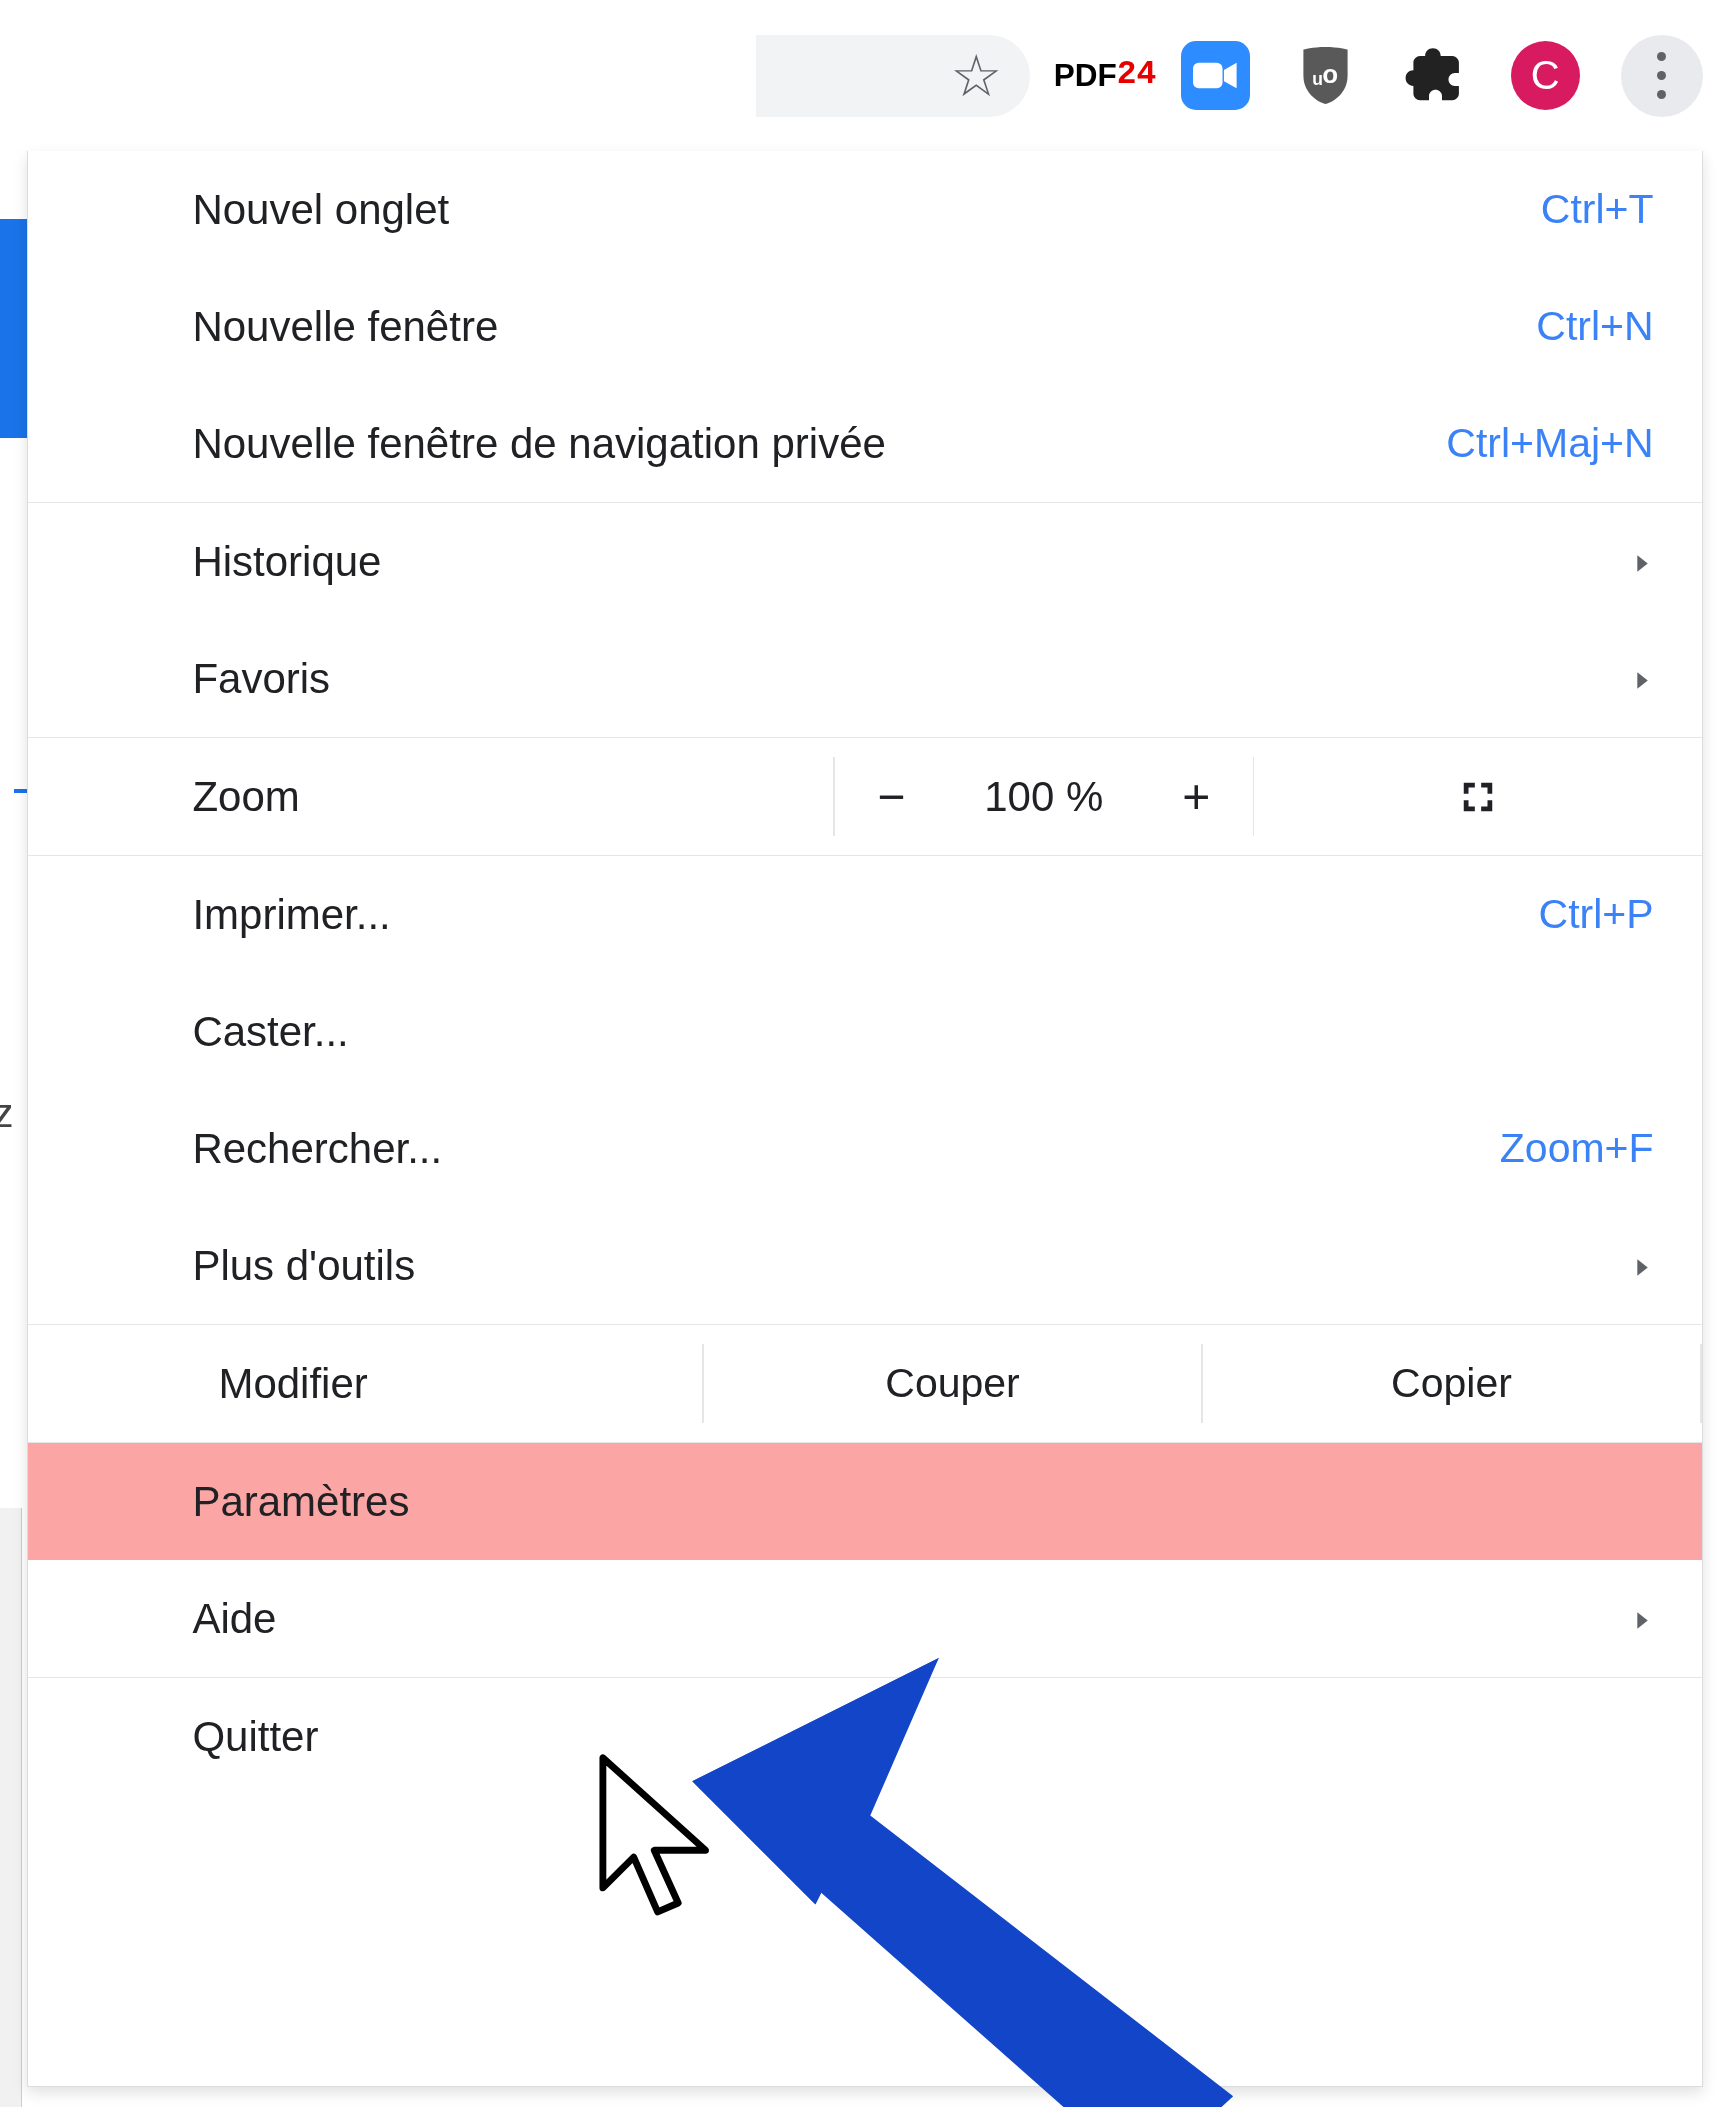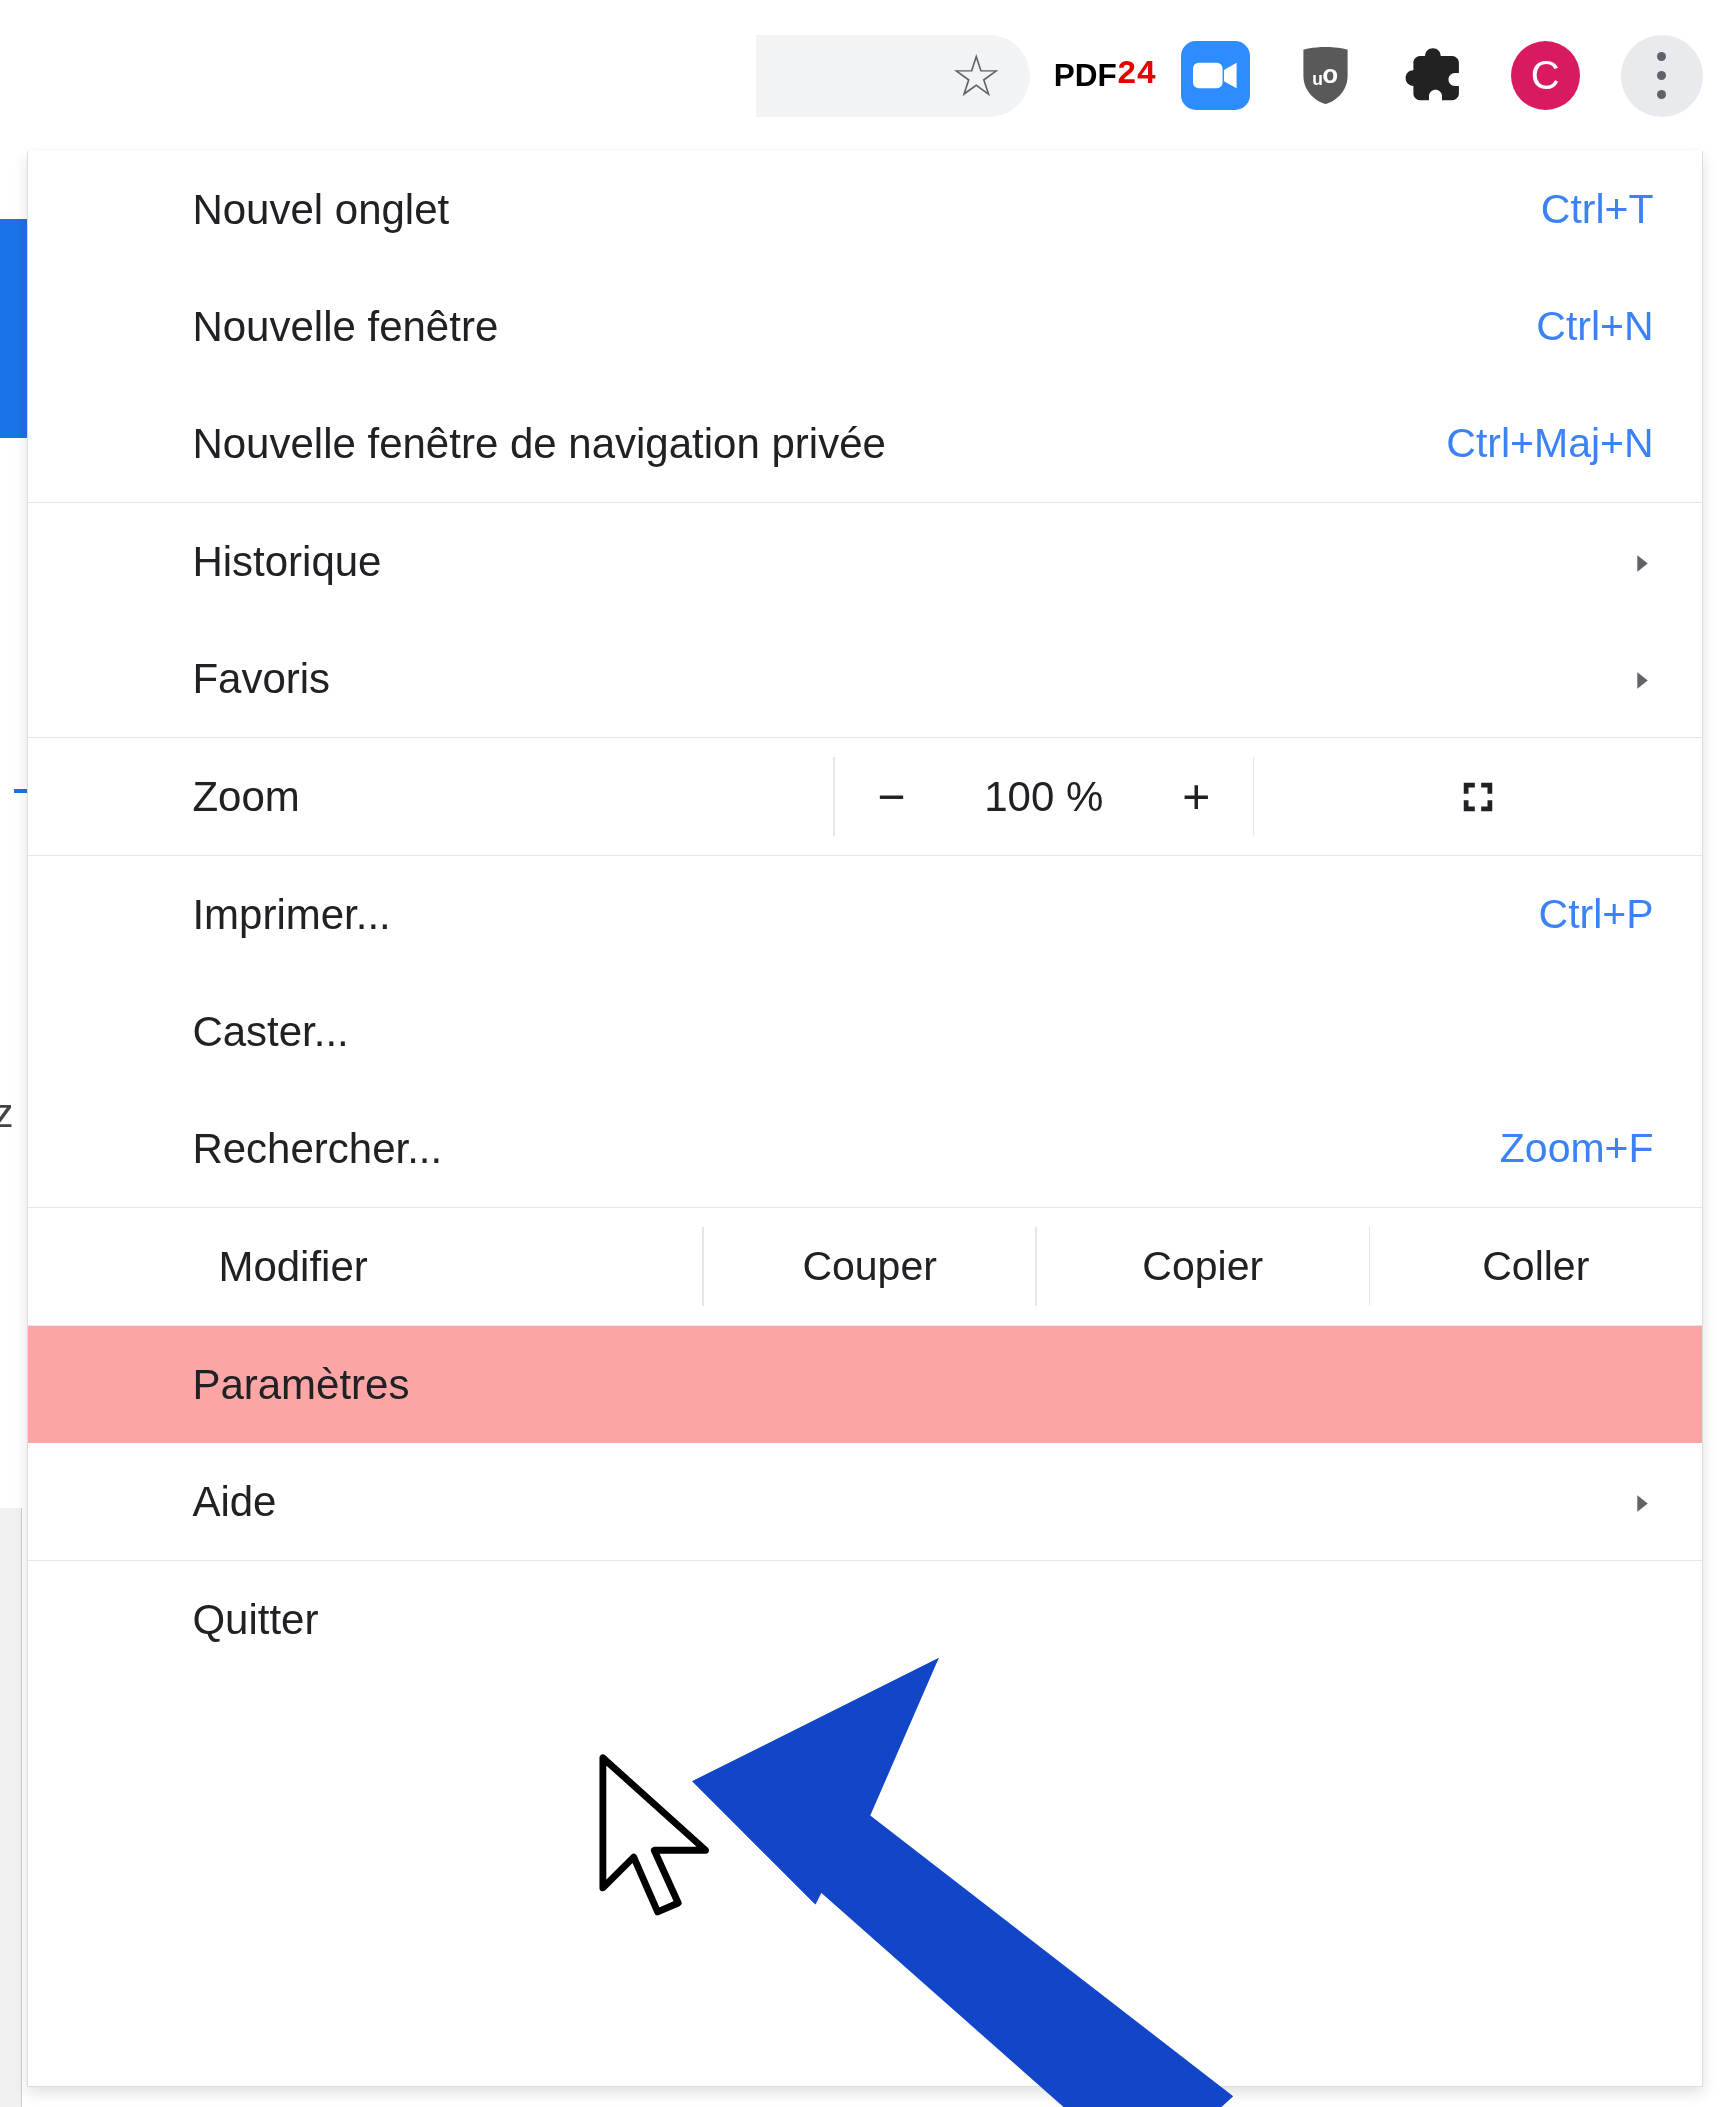--- a/index.html
+++ b/index.html
@@ -148,29 +148,34 @@
     <span class="label">Imprimer...</span>
     <span class="shortcut">Ctrl+P</span>
   </div>
   <div class="row">
     <span class="label">Caster...</span>
   </div>
   <div class="row">
     <span class="label">Rechercher...</span>
     <span class="shortcut">Zoom+F</span>
   </div>
+  <div class="row">
+    <span class="label">Plus d'outils</span>
+    <span class="chev"><svg viewBox="0 0 24 24">
+          <path d="M8 4l10 8-10 8z"></path>
+        </svg></span>
+  </div>
 
   <div class="edit-row">
     <div class="elabel">Modifier</div>
     <div class="vdiv"></div>
     <div class="ebtn">Couper</div>
     <div class="vdiv"></div>
     <div class="ebtn">Copier</div>
     <div class="vdiv"></div>
-    <div class="ebtn">Coller</div>
   </div>
 
   <div class="row hover">
     <span class="label">Paramètres</span>
   </div>
   <div class="row">
     <span class="label">Aide</span>
     <span class="chev"><svg viewBox="0 0 24 24">
           <path d="M8 4l10 8-10 8z"></path>
         </svg></span>

